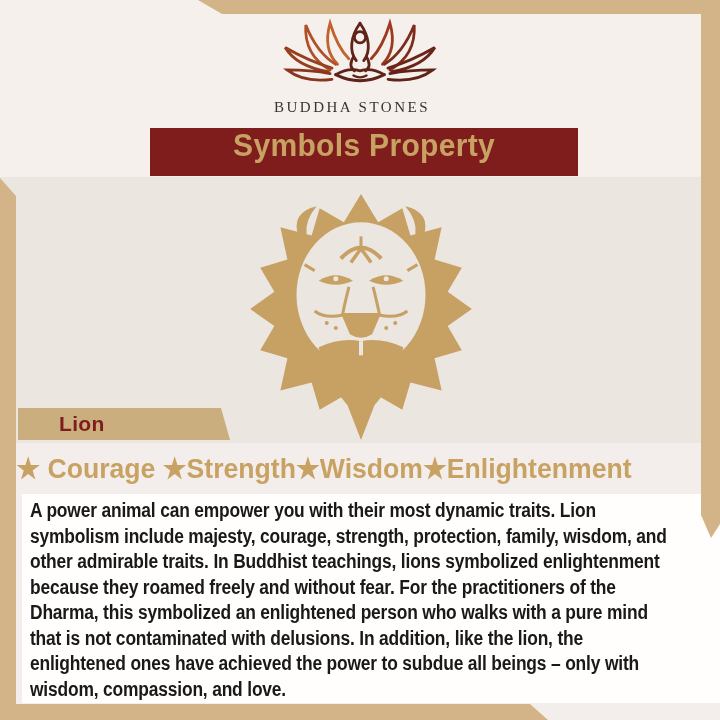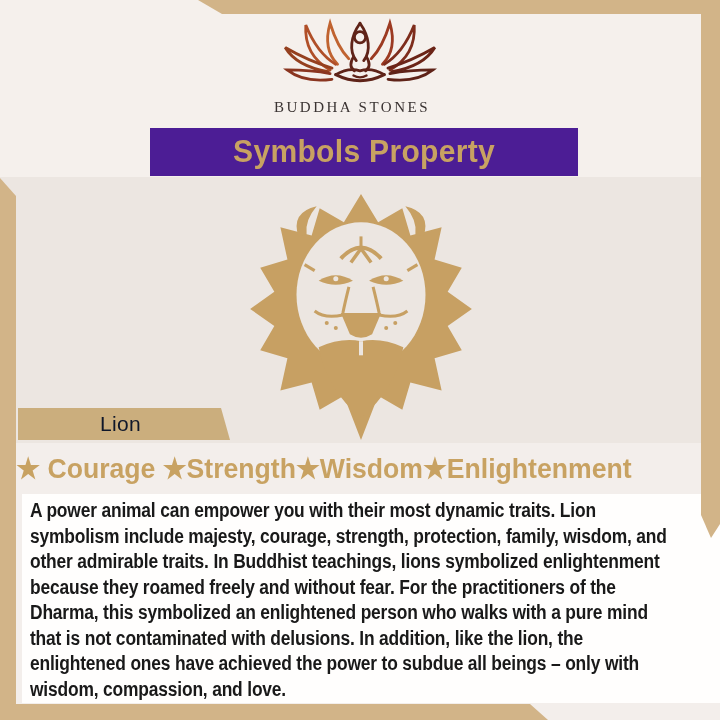--- a/index.html
+++ b/index.html
@@ -4,22 +4,22 @@
 <style>
   html,body{margin:0;padding:0;}
   body{
     width:720px;height:720px;position:relative;overflow:hidden;
     background:#f5f0ec;
     font-family:"Liberation Sans",sans-serif;
   }
   
   .lion-section{position:absolute;left:0;top:177px;width:720px;height:266px;background:#ece6e1;}
   .lower-section{position:absolute;left:0;top:443px;width:720px;height:277px;background:#f3eeeb;}
-  .title-band{position:absolute;left:150px;top:128px;width:428px;height:48px;background:#4c1d95;
-    display:flex;align-items:center;justify-content:center;z-index:2;}
+  .title-band{position:absolute;left:150px;top:128px;width:428px;height:48px;background:#7f1d1d;
+    display:flex;justify-content:center;z-index:2;}
   .page-title{font-size:31px;font-weight:bold;color:#c8a262;letter-spacing:.3px;
     transform:scaleX(.97);white-space:nowrap;}
   
   .band{position:absolute;background:#d2b488;z-index:10;}
   .band-top{left:0;top:0;width:720px;height:14px;
     clip-path:polygon(198px 0,720px 0,720px 14px,222px 14px);}
   .band-right{left:701px;top:0;width:19px;height:540px;
     clip-path:polygon(0 0,19px 0,19px 524px,10px 538px,0 515px);}
   .band-left{left:0;top:178px;width:16px;height:542px;
     clip-path:polygon(0 0,16px 18px,16px 542px,0 542px);}
@@ -27,21 +27,21 @@
     clip-path:polygon(0 0,530px 0,548px 16px,0 16px);}
   
   .logo{position:absolute;left:272px;top:12px;width:176px;height:86px;z-index:3;}
   .brand-name{position:absolute;left:0;top:99px;width:704px;text-align:center;z-index:3;
     font-family:"Liberation Serif",serif;font-size:15px;letter-spacing:2.5px;color:#3a3332;}
   
   .lion-art{position:absolute;left:238px;top:186px;width:246px;height:258px;z-index:3;}
   
   .symbol-banner{position:absolute;left:18px;top:408px;width:212px;height:32px;background:#cbae7d;
     clip-path:polygon(0 0,203px 0,212px 32px,0 32px);z-index:4;display:flex;align-items:center;}
-  .symbol-label{color:#0f172a;font-size:21px;font-weight:normal;padding-left:82px;letter-spacing:.3px;}
+  .symbol-label{color:#7f1d1d;font-size:21px;font-weight:bold;padding-left:41px;letter-spacing:.3px;}
   
   .traits-line{position:absolute;left:0;top:452px;width:596px;text-align:center;z-index:4;
     font-size:28px;font-weight:bold;color:#c8a262;}
   .traits-line span{display:inline-block;transform:scaleX(.95);white-space:nowrap;}
   
   .text-panel{position:absolute;left:22px;top:494px;width:698px;height:209px;background:#fffefd;z-index:3;}
   .description{padding:4px 0 0 8px;}
   .desc-line{display:block;white-space:nowrap;font-size:20px;font-weight:bold;color:#191919;
     line-height:25.5px;letter-spacing:-.2px;transform:scaleX(.87);transform-origin:left center;}
 </style>

